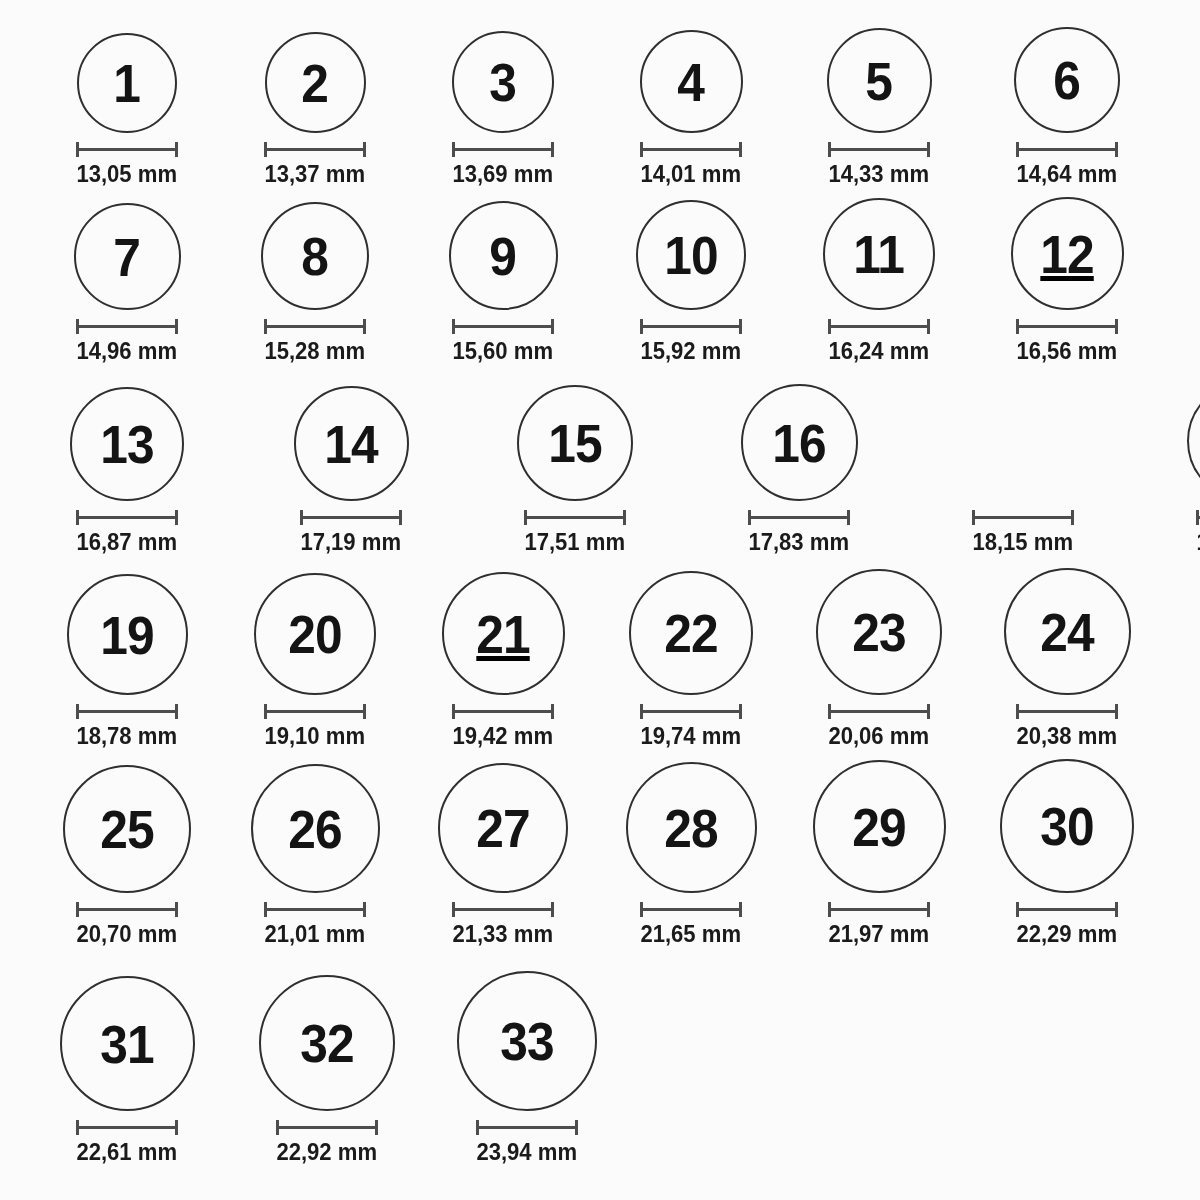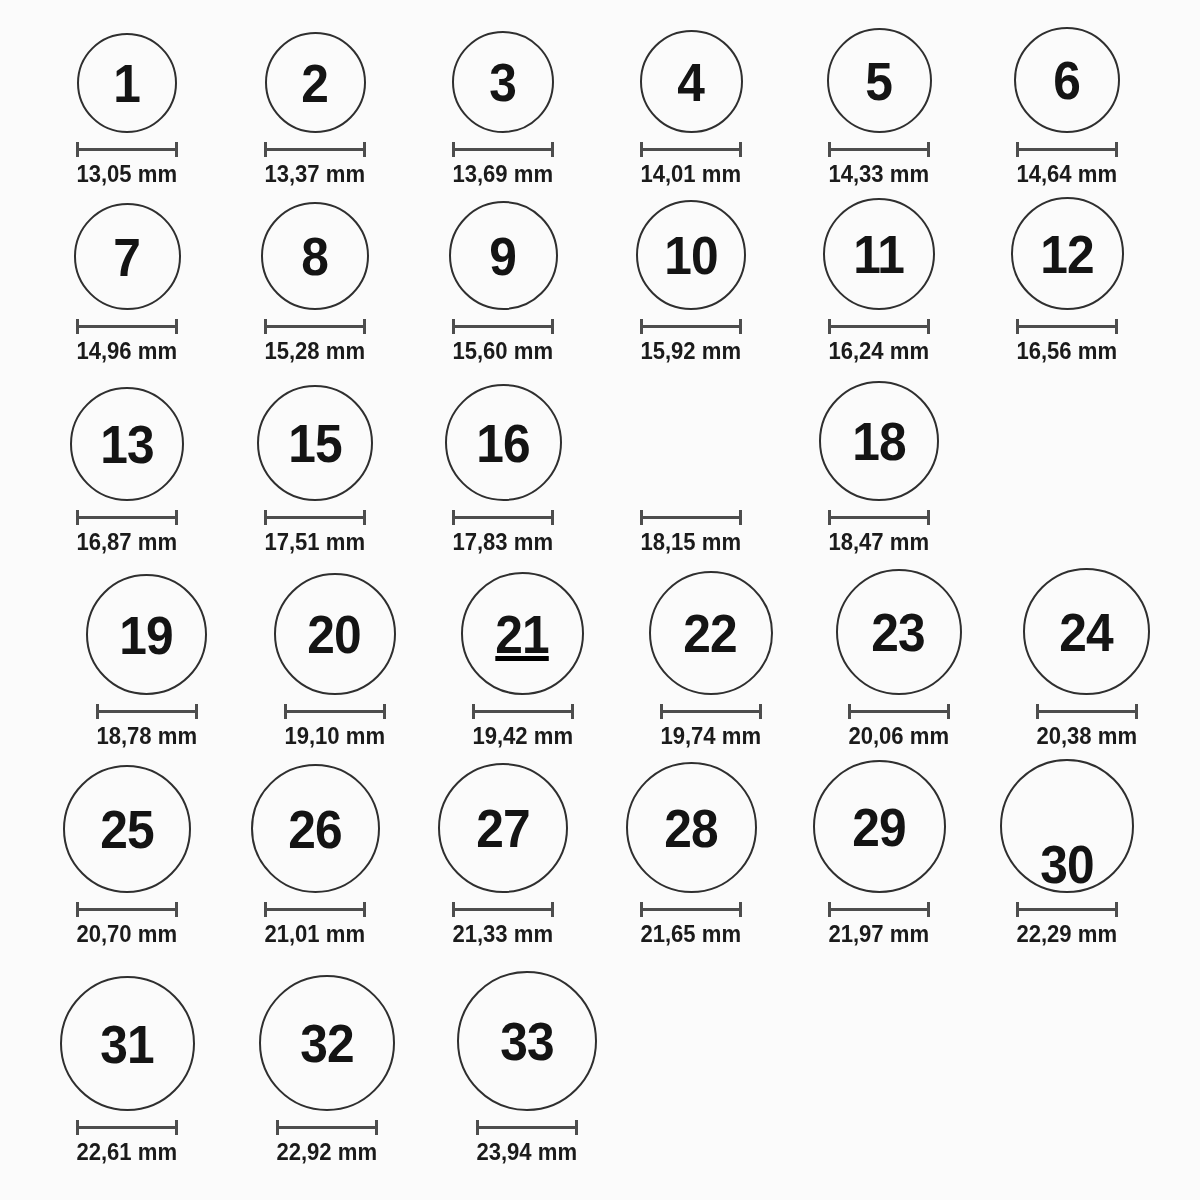--- a/index.html
+++ b/index.html
@@ -20,22 +20,22 @@
     padding-left: 33px;
     padding-top: 0;
   }
   .size-row {
     display: flex;
     align-items: flex-end;
   }
   
   .size-row:nth-child(1) { height: 186px; }
   .size-row:nth-child(2) { height: 177px; }
-  .size-row:nth-child(3) { height: 191px; }
-  .size-row:nth-child(4) { height: 194px; justify-content: center; }
+  .size-row:nth-child(3) { height: 191px; gap: 36px; }
+  .size-row:nth-child(4) { height: 194px; }
   .size-row:nth-child(5) { height: 198px; }
   .size-row:nth-child(6) { height: 218px; gap: 12px; }
   .size-cell {
     width: 188px;
     flex: 0 0 188px;
     display: flex;
     flex-direction: column;
     align-items: center;
     justify-content: flex-end;
   }
@@ -221,21 +221,21 @@
     </div>
     <div class="measure">
       <span class="tick left"></span>
       <span class="bar"></span>
       <span class="tick right"></span>
     </div>
     <div class="diameter-label">16,24 mm</div>
   </div>
 
   <div class="size-cell">
-    <div class="ring-circle" style="width: 113px; height: 113px;">
+    <div class="ring-circle" style="width: 113px; height: 113px; text-decoration: underline;">
       <span class="ring-number">12</span>
     </div>
     <div class="measure">
       <span class="tick left"></span>
       <span class="bar"></span>
       <span class="tick right"></span>
     </div>
     <div class="diameter-label">16,56 mm</div>
   </div>
 </div>
@@ -245,20 +245,31 @@
       <span class="ring-number">13</span>
     </div>
     <div class="measure">
       <span class="tick left"></span>
       <span class="bar"></span>
       <span class="tick right"></span>
     </div>
     <div class="diameter-label">16,87 mm</div>
   </div>
 
+  <div class="size-cell">
+    <div class="ring-circle" style="width: 115px; height: 115px;">
+      <span class="ring-number">14</span>
+    </div>
+    <div class="measure">
+      <span class="tick left"></span>
+      <span class="bar"></span>
+      <span class="tick right"></span>
+    </div>
+    <div class="diameter-label">17,19 mm</div>
+  </div>
 
   <div class="size-cell">
     <div class="ring-circle" style="width: 116px; height: 116px; align-items: center;">
       <span class="ring-number">15</span>
     </div>
     <div class="measure">
       <span class="tick left"></span>
       <span class="bar"></span>
       <span class="tick right"></span>
     </div>
@@ -426,21 +437,21 @@
     </div>
     <div class="measure">
       <span class="tick left"></span>
       <span class="bar"></span>
       <span class="tick right"></span>
     </div>
     <div class="diameter-label">21,97 mm</div>
   </div>
 
   <div class="size-cell">
-    <div class="ring-circle" style="width: 134px; height: 134px; align-items: flex-end;">
+    <div class="ring-circle" style="width: 134px; height: 134px;">
       <span class="ring-number">30</span>
     </div>
     <div class="measure">
       <span class="tick left"></span>
       <span class="bar"></span>
       <span class="tick right"></span>
     </div>
     <div class="diameter-label">22,29 mm</div>
   </div>
 </div>

